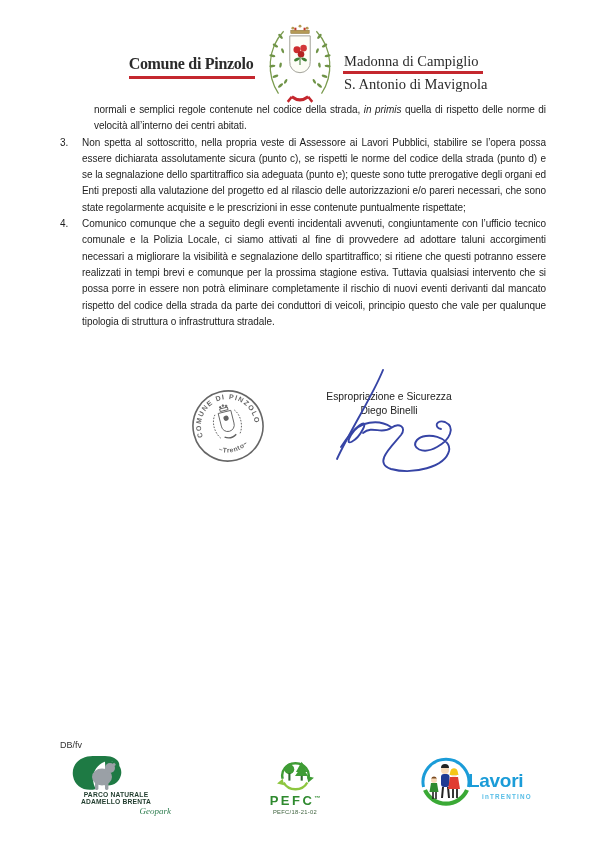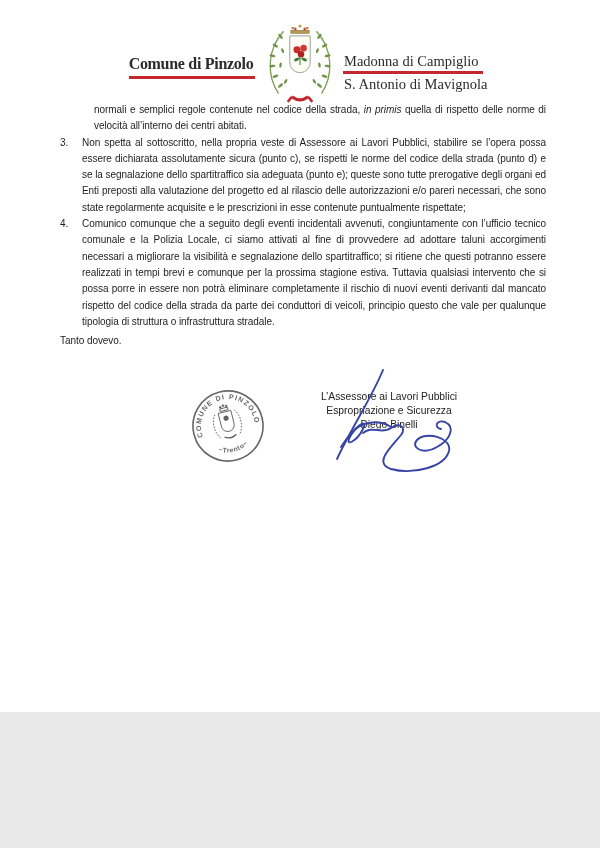--- a/index.html
+++ b/index.html
@@ -1,17 +1,17 @@
 <!DOCTYPE html>
 <html><head>
 <meta charset="utf-8">
 <style>
   html,body{margin:0;padding:0;background:#e9e9e9;}
   .page{
-    position:relative;width:600px;height:712px;background:#ffffff;
+    position:relative;width:600px;height:848px;background:#ffffff;
     font-family:"Liberation Sans",sans-serif;color:#1d1d1d;overflow:hidden;
     margin:0 auto;
   }
   
   .hdr-title-left{
     position:absolute;left:126px;top:55px;width:130px;text-align:center;
     font-family:"Liberation Serif",serif;font-weight:bold;font-size:16px;
     letter-spacing:-0.3px;white-space:nowrap;color:#2b2b2b;
   }
   .hdr-rule{position:absolute;height:3px;background:#c4272e;}
@@ -131,21 +131,20 @@
     <div class="item">
       <div class="num">3.</div>
       <div class="txt">Non spetta al sottoscritto, nella propria veste di Assessore ai Lavori Pubblici, stabilire se l’opera possa essere dichiarata assolutamente sicura (punto c), se rispetti le norme del codice della strada (punto d) e se la segnalazione dello spartitraffico sia adeguata (punto e); queste sono tutte prerogative degli organi ed Enti preposti alla valutazione del progetto ed al rilascio delle autorizzazioni e/o pareri necessari, che sono state regolarmente acquisite e le prescrizioni in esse contenute puntualmente rispettate;</div>
     </div>
 
     <div class="item">
       <div class="num">4.</div>
       <div class="txt">Comunico comunque che a seguito degli eventi incidentali avvenuti, congiuntamente con l’ufficio tecnico comunale e la Polizia Locale, ci siamo attivati al fine di provvedere ad adottare taluni accorgimenti necessari a migliorare la visibilità e segnalazione dello spartitraffico; si ritiene che questi potranno essere realizzati in tempi brevi e comunque per la prossima stagione estiva. Tuttavia qualsiasi intervento che si possa porre in essere non potrà eliminare completamente il rischio di nuovi eventi derivanti dal mancato rispetto del codice della strada da parte dei conduttori di veicoli, principio questo che vale per qualunque tipologia di struttura o infrastruttura stradale.</div>
     </div>
 
-    <div class="closing">Tanto dovevo.</div>
   </div>
 
   <svg class="stamp" viewBox="0 0 80 80">
     <defs>
       <path id="arcTop" d="M 14.6,49.2 A 27,27 0 1 1 65.4,49.2" fill="none"></path>
       <path id="arcBottom" d="M 12,45 A 29,29 0 0 0 68,45" fill="none"></path>
     </defs>
     <circle cx="40" cy="40" r="35" fill="none" stroke="#5a5a5a" stroke-width="1.6"></circle>
     <text font-family="Liberation Sans, sans-serif" font-size="7" font-weight="bold" fill="#555555" letter-spacing="1.2">
       <textPath href="#arcTop" startOffset="50%" text-anchor="middle">COMUNE DI PINZOLO</textPath>
@@ -161,21 +160,20 @@
       <circle cx="43" cy="20" r="0.8" fill="#555"></circle>
       <path d="M33.5,25.5 h13 v13 a6.5,6.5 0 0 1 -6.5,7 a6.5,6.5 0 0 1 -6.5,-7 z"></path>
       <circle cx="40" cy="32" r="2.6" fill="#555" stroke="none"></circle>
       <path d="M30,50 C25,43 25,32 30,26" stroke-dasharray="1.6 1.4"></path>
       <path d="M50,50 C55,43 55,32 50,26" stroke-dasharray="1.6 1.4"></path>
       <path d="M34,50 q6,4 12,0" stroke-width="1.4"></path>
     </g>
   </svg>
 
   <div class="sig-block">
-    <div>L’Assessore ai Lavori Pubblici</div>
     <div>Espropriazione e Sicurezza</div>
     <div>Diego Binelli</div>
   </div>
 
   <svg class="sig-scrawl" viewBox="0 0 162 112">
     <g stroke="#3644a5" stroke-width="1.9" fill="none" stroke-linecap="round">
       <path d="M80,3 C70,28 48,62 34,92"></path>
       <path d="M38,80 C52,58 66,50 60,62 C54,74 40,82 48,68 C56,54 76,52 88,60"></path>
       <path d="M60,66 C70,58 78,68 88,61 C96,55 104,60 98,68 C88,80 70,96 88,102 C110,108 142,100 146,84 C149,70 122,64 114,73 C107,81 120,88 134,80 C147,73 153,60 142,55 C134,52 130,60 138,62"></path>
     </g>
@@ -230,17 +228,17 @@
       <circle cx="34" cy="16" r="3.6" fill="#f7d9b8"></circle>
       <path d="M30.5,14 a3.6,3.6 0 0 1 7,0 l1,4 -9,0 z" fill="#f5c518"></path>
       <path d="M30,20 h8 l2,12 h-12 z" fill="#e03c31"></path>
       <path d="M33,32 L33,41 M37,32 L37,41" stroke="#222" stroke-width="1.8"></path>
 
       <circle cx="14" cy="23" r="3" fill="#f7d9b8"></circle>
       <path d="M11.2,21.5 a3,3 0 0 1 5.6,0 z" fill="#7a4a21"></path>
       <path d="M11,26 h6 l1.5,9 h-9 z" fill="#2f8a2f"></path>
       <path d="M13,35 L13,42 M16,35 L16,42" stroke="#222" stroke-width="1.6"></path>
     </svg>
-    <div class="word">Polizia</div>
+    <div class="word">Lavori</div>
     <div class="sub">inTRENTINO</div>
   </div>
 
 </div>
 
 </body></html>

